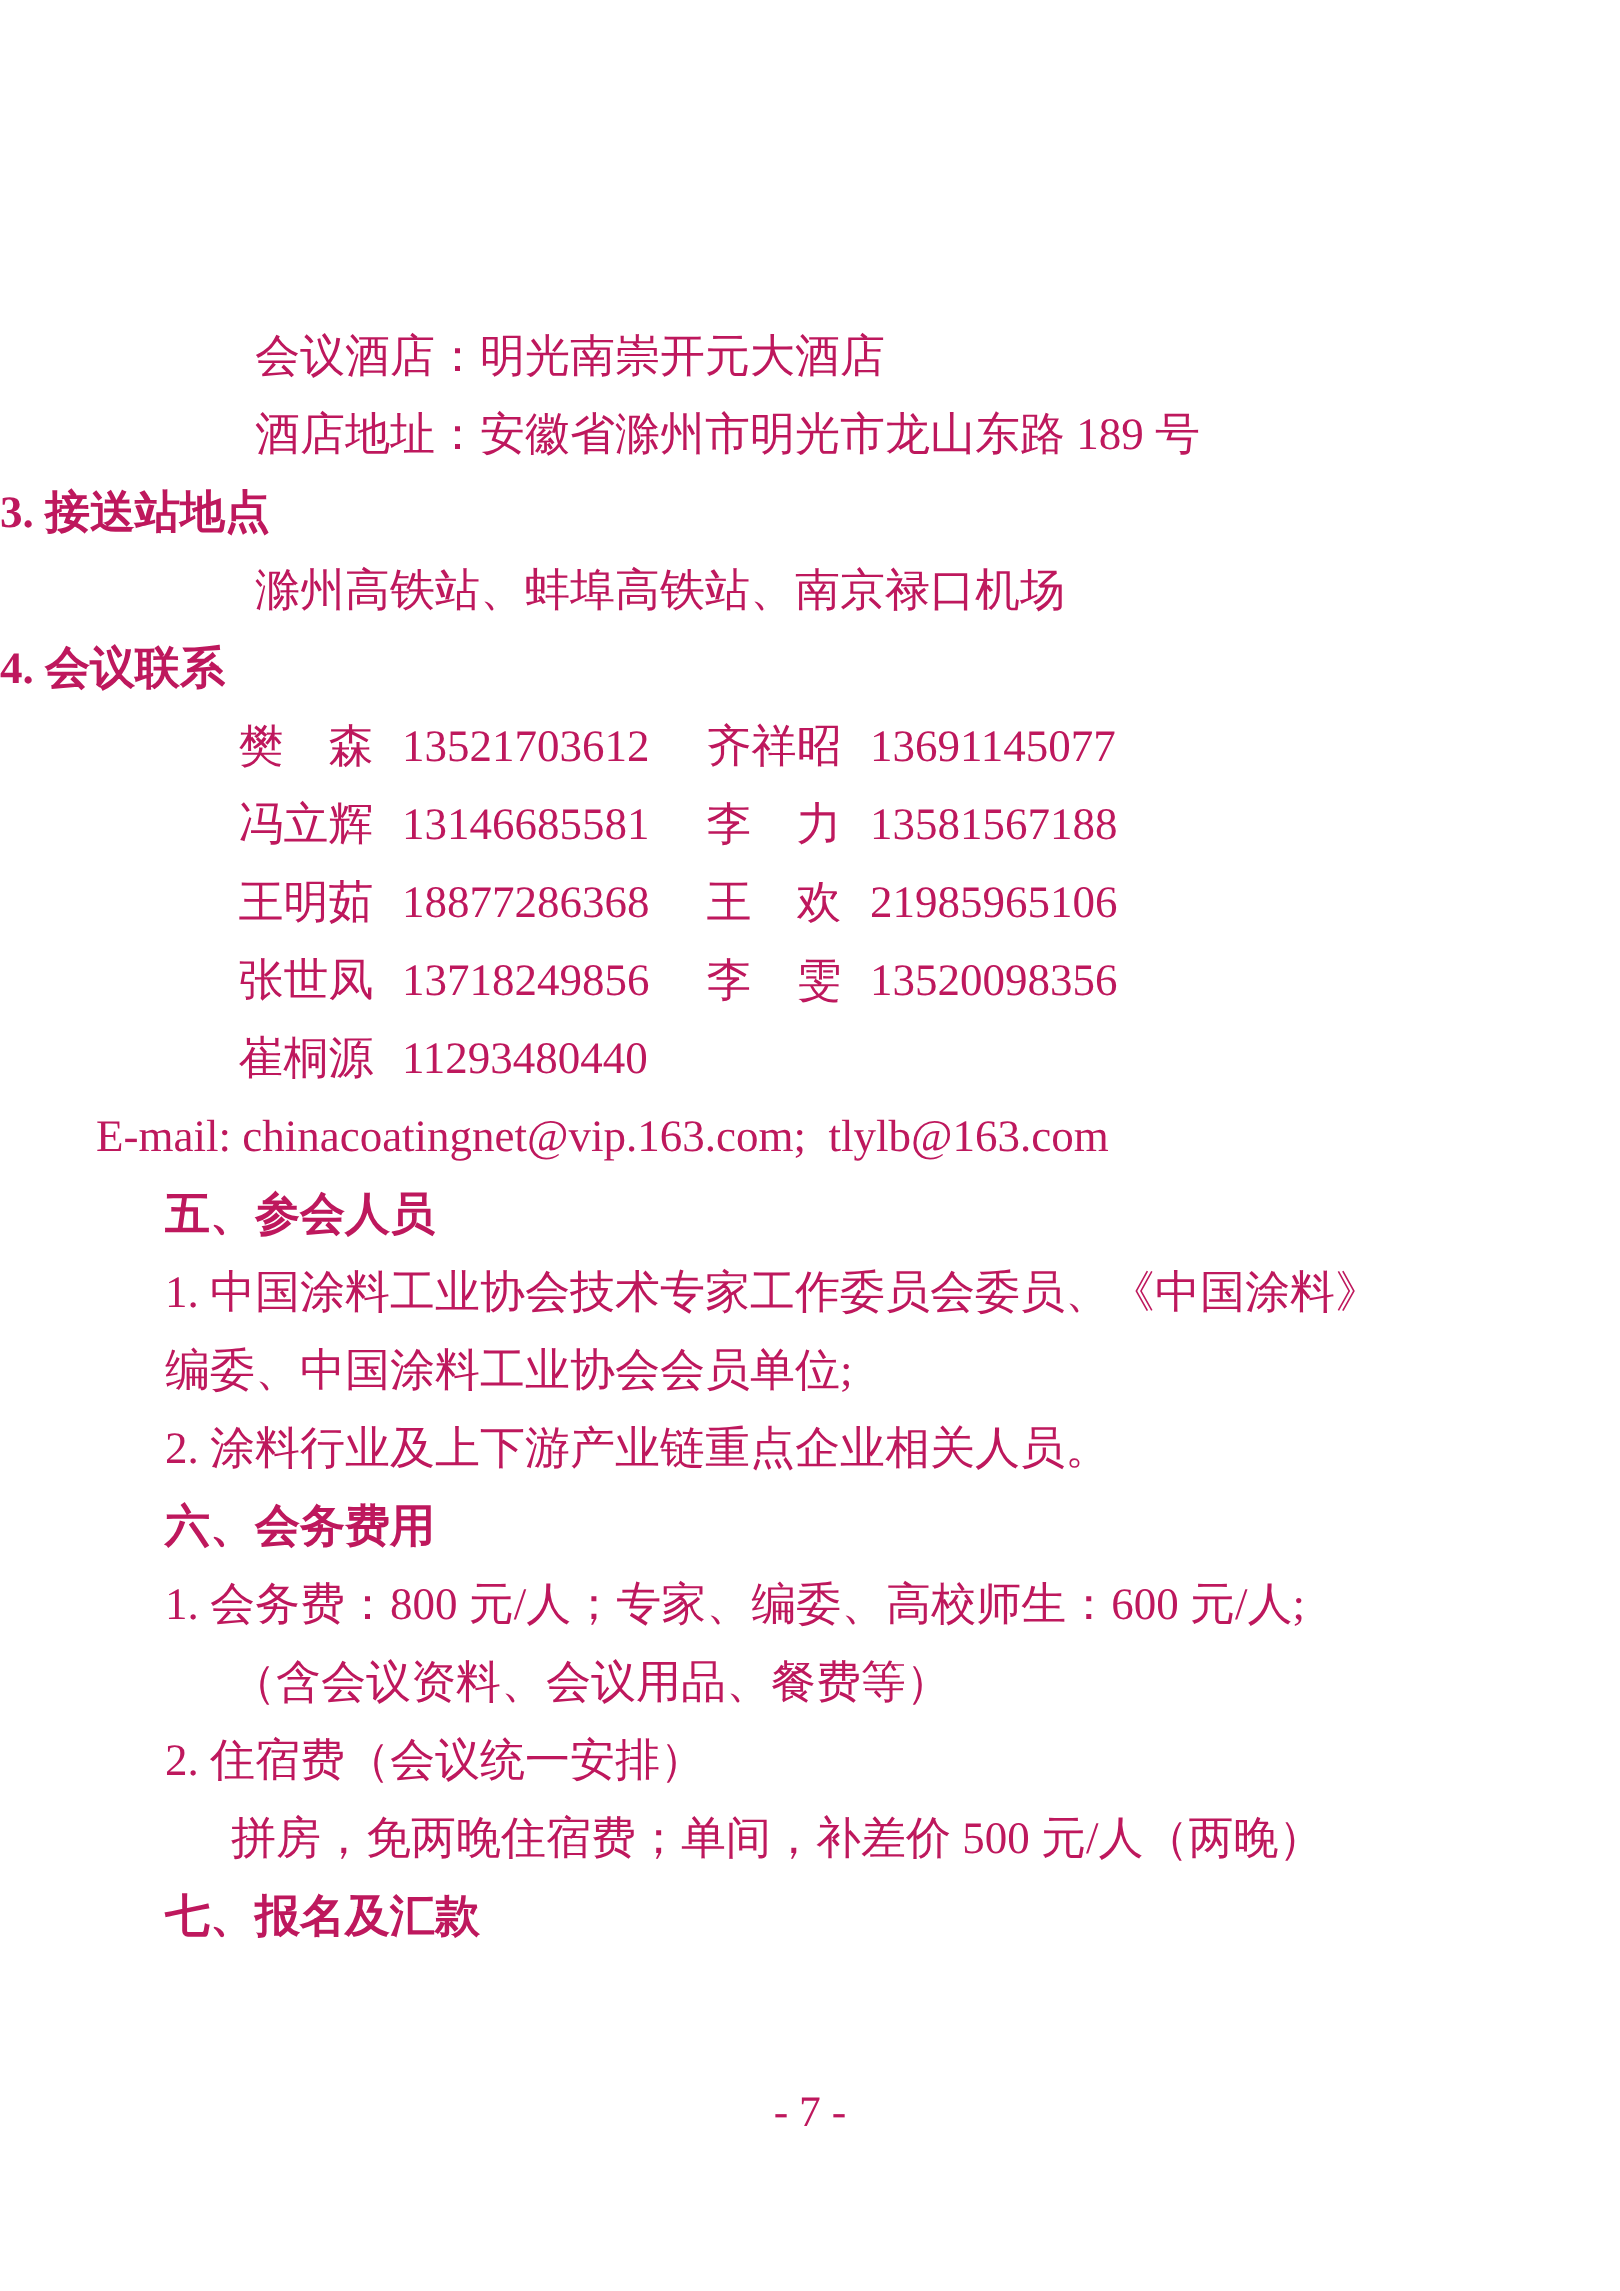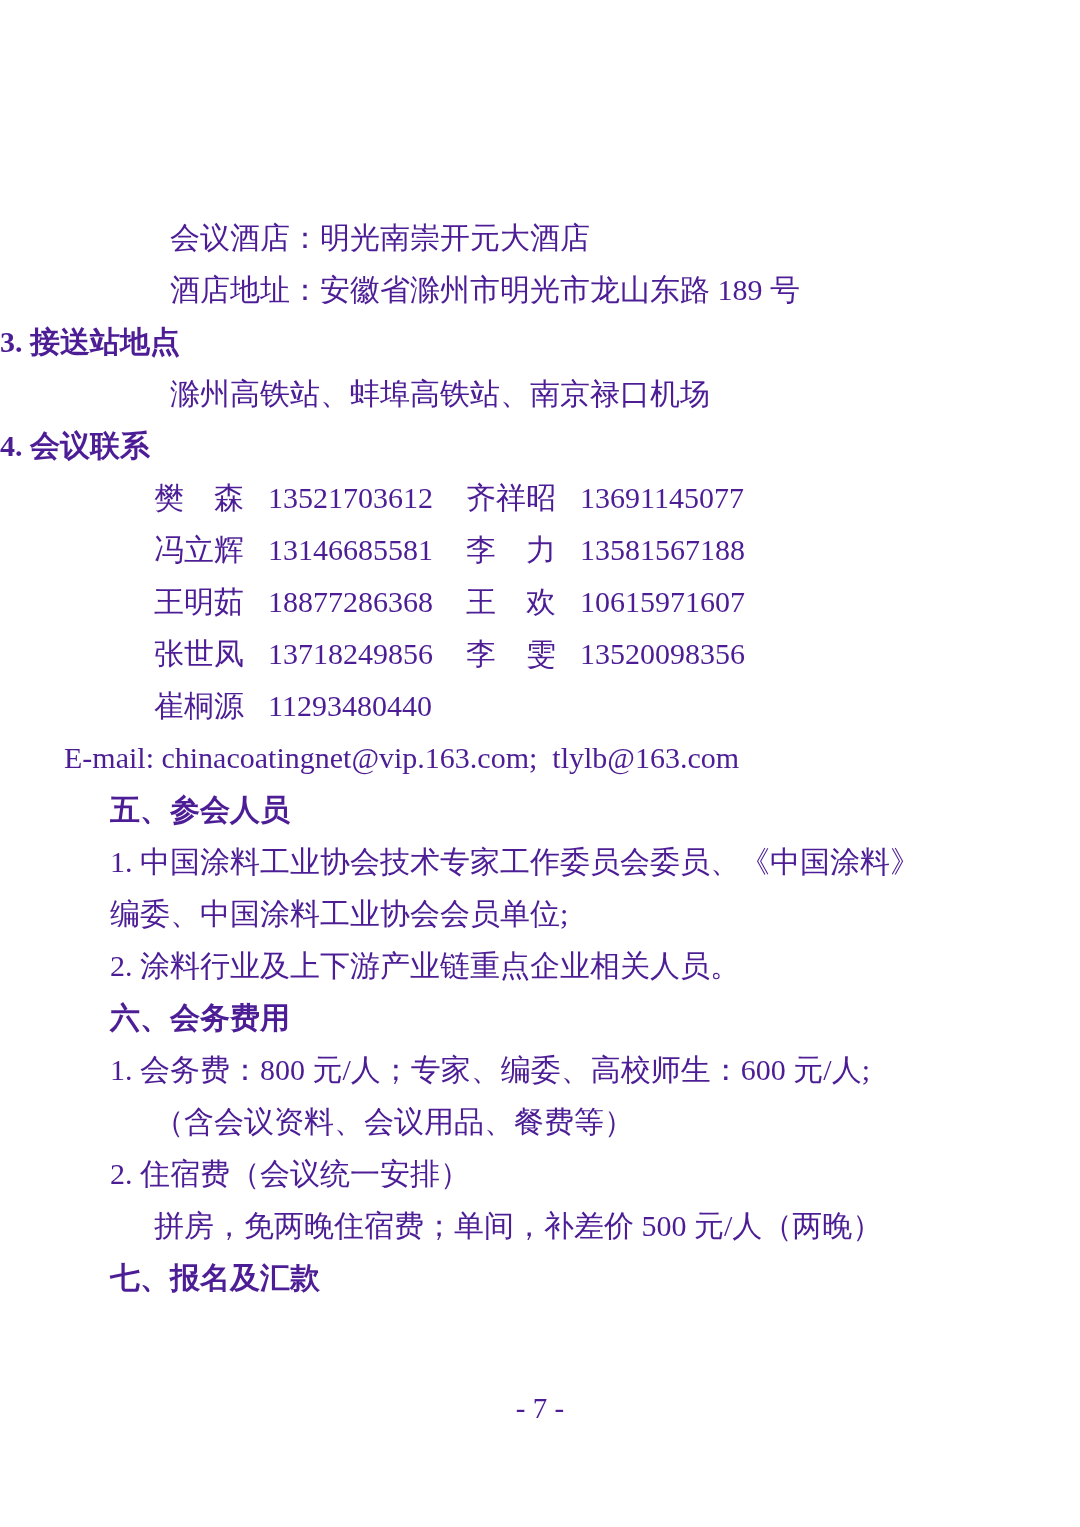--- a/index.html
+++ b/index.html
@@ -6,21 +6,21 @@
     margin: 0;
     padding: 0;
     background: #f2f2f2;
   }
   .page {
     position: relative;
     width: 1080px;
     height: 1527px;
     margin: 0 auto;
     background: #ffffff;
-    color: #4c1d95;
+    color: #be185d;
     font-family: "Liberation Serif", "DejaVu Serif", serif;
     font-size: 30px;
     overflow: hidden;
   }
   .content {
     position: absolute;
     top: 212px;
     left: 0;
     right: 0;
   }
@@ -36,20 +36,21 @@
   .indent-e { padding-left: 110px; } 
   .bold { font-weight: bold; }
   .contact-row { display: flex; }
   .contact-pair { display: flex; }
   .contact-pair.col1 { width: 312px; flex-shrink: 0; }
   .contact-name {
     display: inline-block;
     width: 100px;
     margin-right: 14px;
     white-space: pre;
+    text-align: center;
   }
   .contact-phone { white-space: pre; }
   .footer {
     position: absolute;
     top: 1382px;
     left: 0;
     right: 0;
     height: 52px;
     line-height: 52px;
     text-align: center;
@@ -93,21 +94,21 @@
       </span>
     </div>
 
     <div class="line indent-c contact-row">
       <span class="contact-pair col1">
         <span class="contact-name">王明茹</span>
         <span class="contact-phone">18877286368</span>
       </span>
       <span class="contact-pair">
         <span class="contact-name">王　欢</span>
-        <span class="contact-phone">10615971607</span>
+        <span class="contact-phone">21985965106</span>
       </span>
     </div>
 
     <div class="line indent-c contact-row">
       <span class="contact-pair col1">
         <span class="contact-name">张世凤</span>
         <span class="contact-phone">13718249856</span>
       </span>
       <span class="contact-pair">
         <span class="contact-name">李　雯</span>

